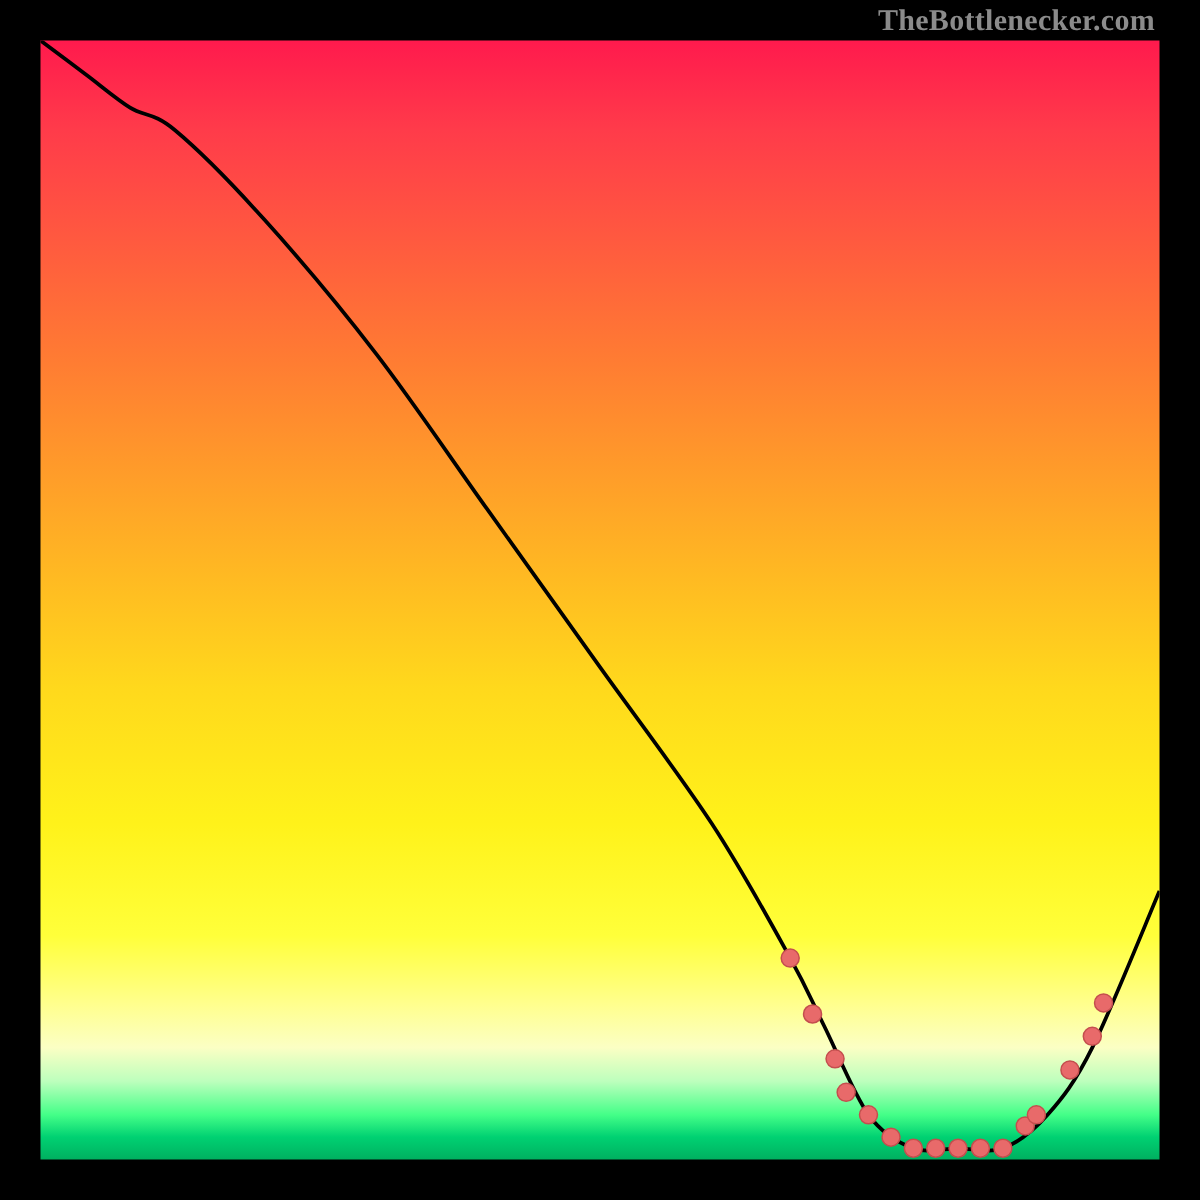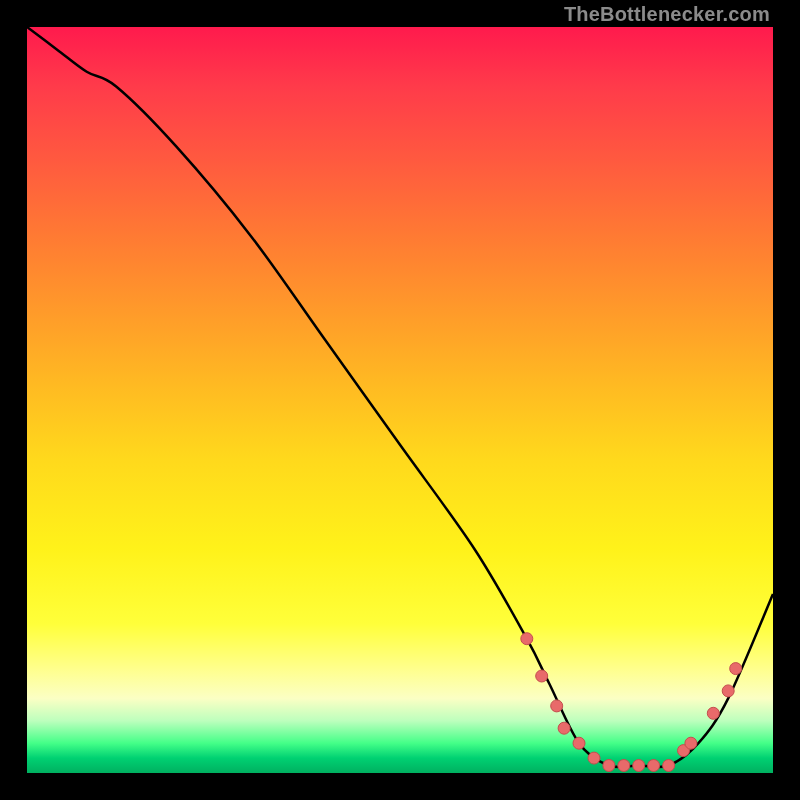--- a/index.html
+++ b/index.html
@@ -47,21 +47,21 @@
     position: absolute;
     top: 0;
     left: 0;
     width: 746px;
     height: 746px;
   }
   .attrib {
     position: absolute;
     top: 3px;
     right: 30px;
-    font-family: Liberation Sans, sans-serif;
+    font-family: Liberation Serif, serif;
     font-size: 20px;
     font-weight: 600;
     color: #8b8b8b;
     letter-spacing: 0.2px;
     margin-left: 44px;
   }
 </style>
 </head>
 <body>
 

